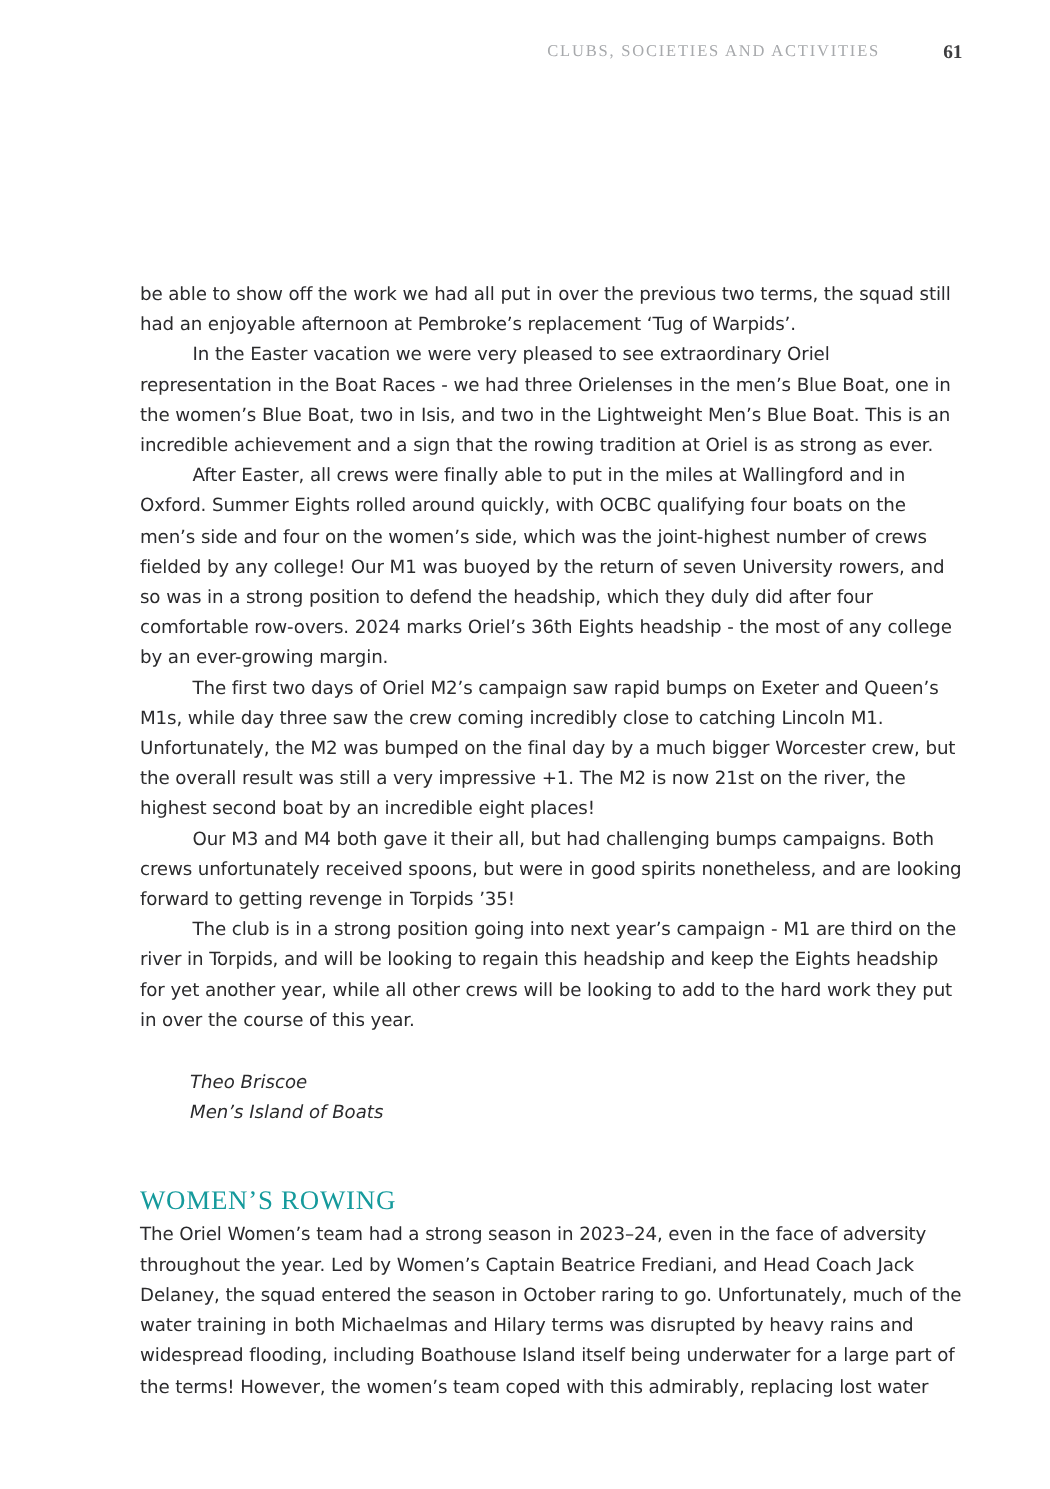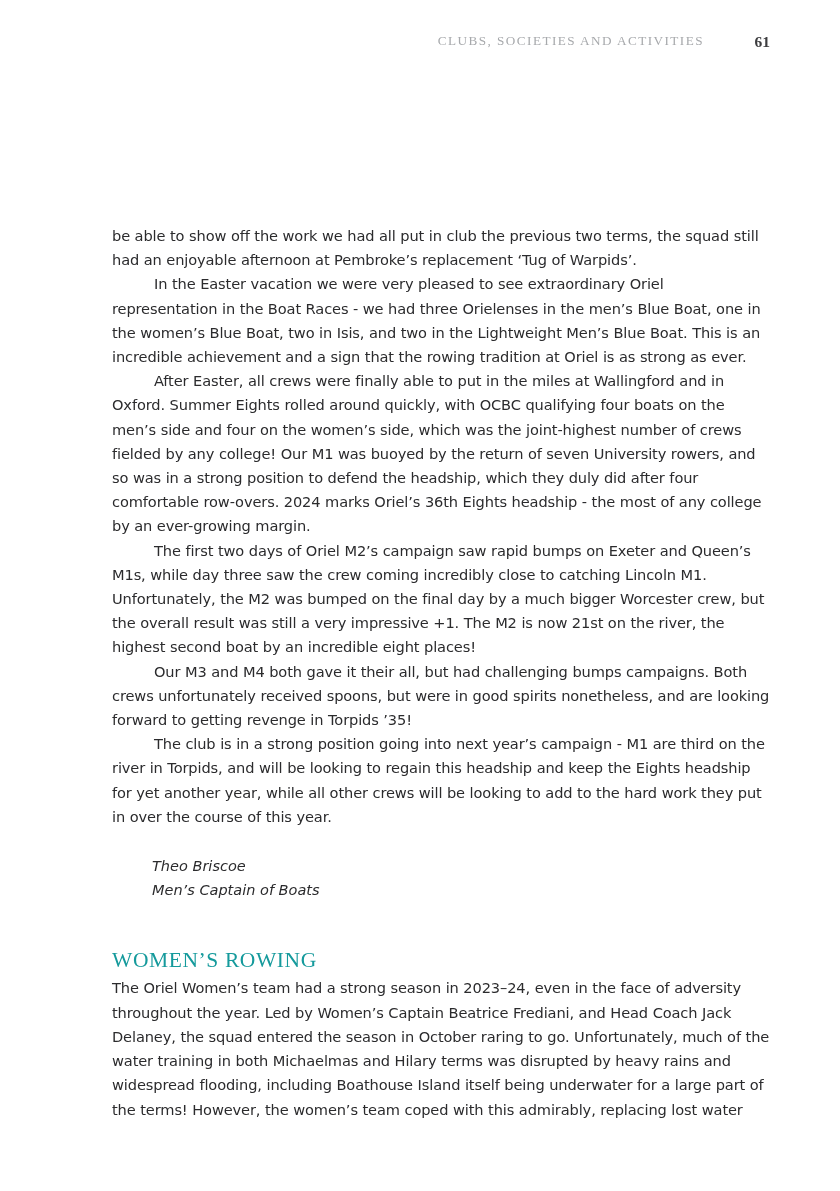--- a/index.html
+++ b/index.html
@@ -102,35 +102,35 @@
 
 <div class="page">
 
   <div class="running-head">
     <span class="running-head-title">Clubs, Societies and Activities</span>
     <span class="running-head-folio">61</span>
   </div>
 
   <div class="column">
 
-    <p class="body">be able to show off the work we had all put in club the previous two terms, the squad still had an enjoyable afternoon at Pembroke’s replacement ‘Tug of Warpids’.</p>
+    <p class="body">be able to show off the work we had all put in over the previous two terms, the squad still had an enjoyable afternoon at Pembroke’s replacement ‘Tug of Warpids’.</p>
 
     <p class="body indent">In the Easter vacation we were very pleased to see extraordinary Oriel representation in the Boat Races - we had three Orielenses in the men’s Blue Boat, one in the women’s Blue Boat, two in Isis, and two in the Lightweight Men’s Blue Boat. This is an incredible achievement and a sign that the rowing tradition at Oriel is as strong as ever.</p>
 
     <p class="body indent">After Easter, all crews were finally able to put in the miles at Wallingford and in Oxford. Summer Eights rolled around quickly, with OCBC qualifying four boats on the men’s side and four on the women’s side, which was the joint-highest number of crews fielded by any college! Our M1 was buoyed by the return of seven University rowers, and so was in a strong position to defend the headship, which they duly did after four comfortable row-overs. 2024 marks Oriel’s 36th Eights headship - the most of any college by an ever-growing margin.</p>
 
     <p class="body indent">The first two days of Oriel M2’s campaign saw rapid bumps on Exeter and Queen’s M1s, while day three saw the crew coming incredibly close to catching Lincoln M1. Unfortunately, the M2 was bumped on the final day by a much bigger Worcester crew, but the overall result was still a very impressive +1. The M2 is now 21st on the river, the highest second boat by an incredible eight places!</p>
 
     <p class="body indent">Our M3 and M4 both gave it their all, but had challenging bumps campaigns. Both crews unfortunately received spoons, but were in good spirits nonetheless, and are looking forward to getting revenge in Torpids ’35!</p>
 
     <p class="body indent">The club is in a strong position going into next year’s campaign - M1 are third on the river in Torpids, and will be looking to regain this headship and keep the Eights headship for yet another year, while all other crews will be looking to add to the hard work they put in over the course of this year.</p>
 
     <div class="byline">
       <div>Theo Briscoe</div>
-      <div>Men’s Captain of Boats</div>
+      <div>Men’s Island of Boats</div>
     </div>
 
     <h2 class="section-heading">Women’s Rowing</h2>
 
     <p class="body">The Oriel Women’s team had a strong season in 2023–24, even in the face of adversity throughout the year. Led by Women’s Captain Beatrice Frediani, and Head Coach Jack Delaney, the squad entered the season in October raring to go. Unfortunately, much of the water training in both Michaelmas and Hilary terms was disrupted by heavy rains and widespread flooding, including Boathouse Island itself being underwater for a large part of the terms! However, the women’s team coped with this admirably, replacing lost water</p>
 
   </div>
 </div>
 
 </body></html>

